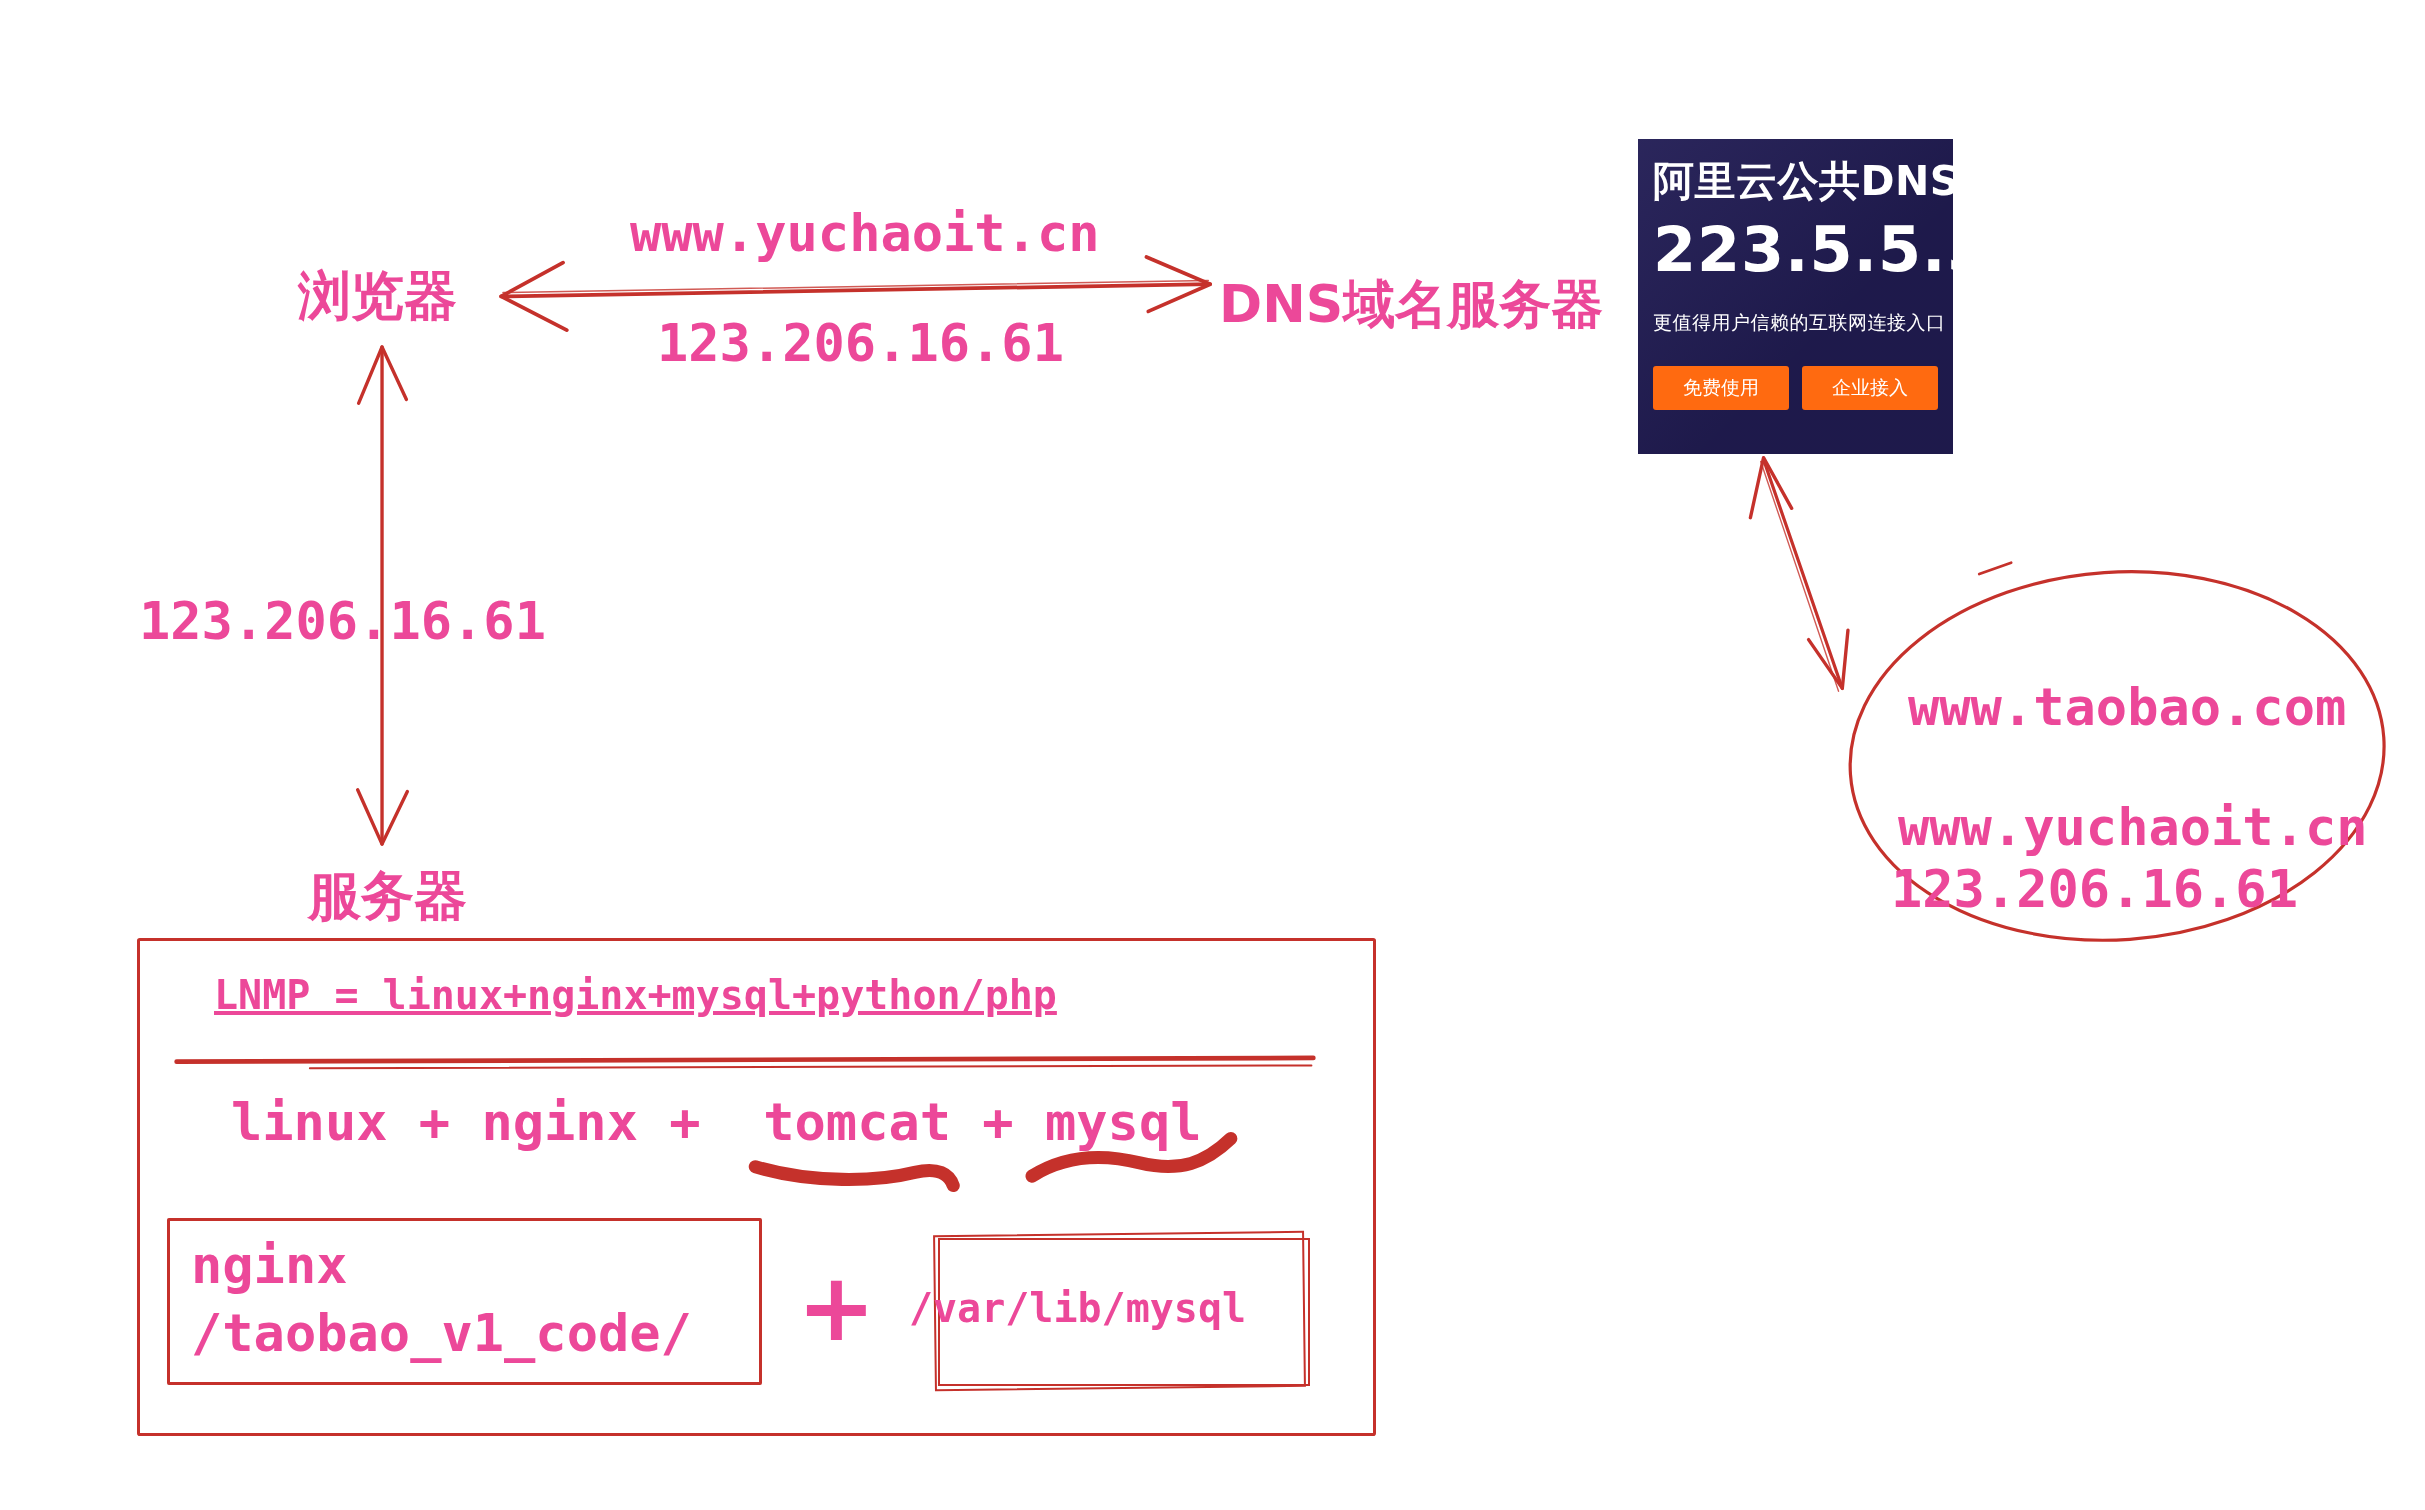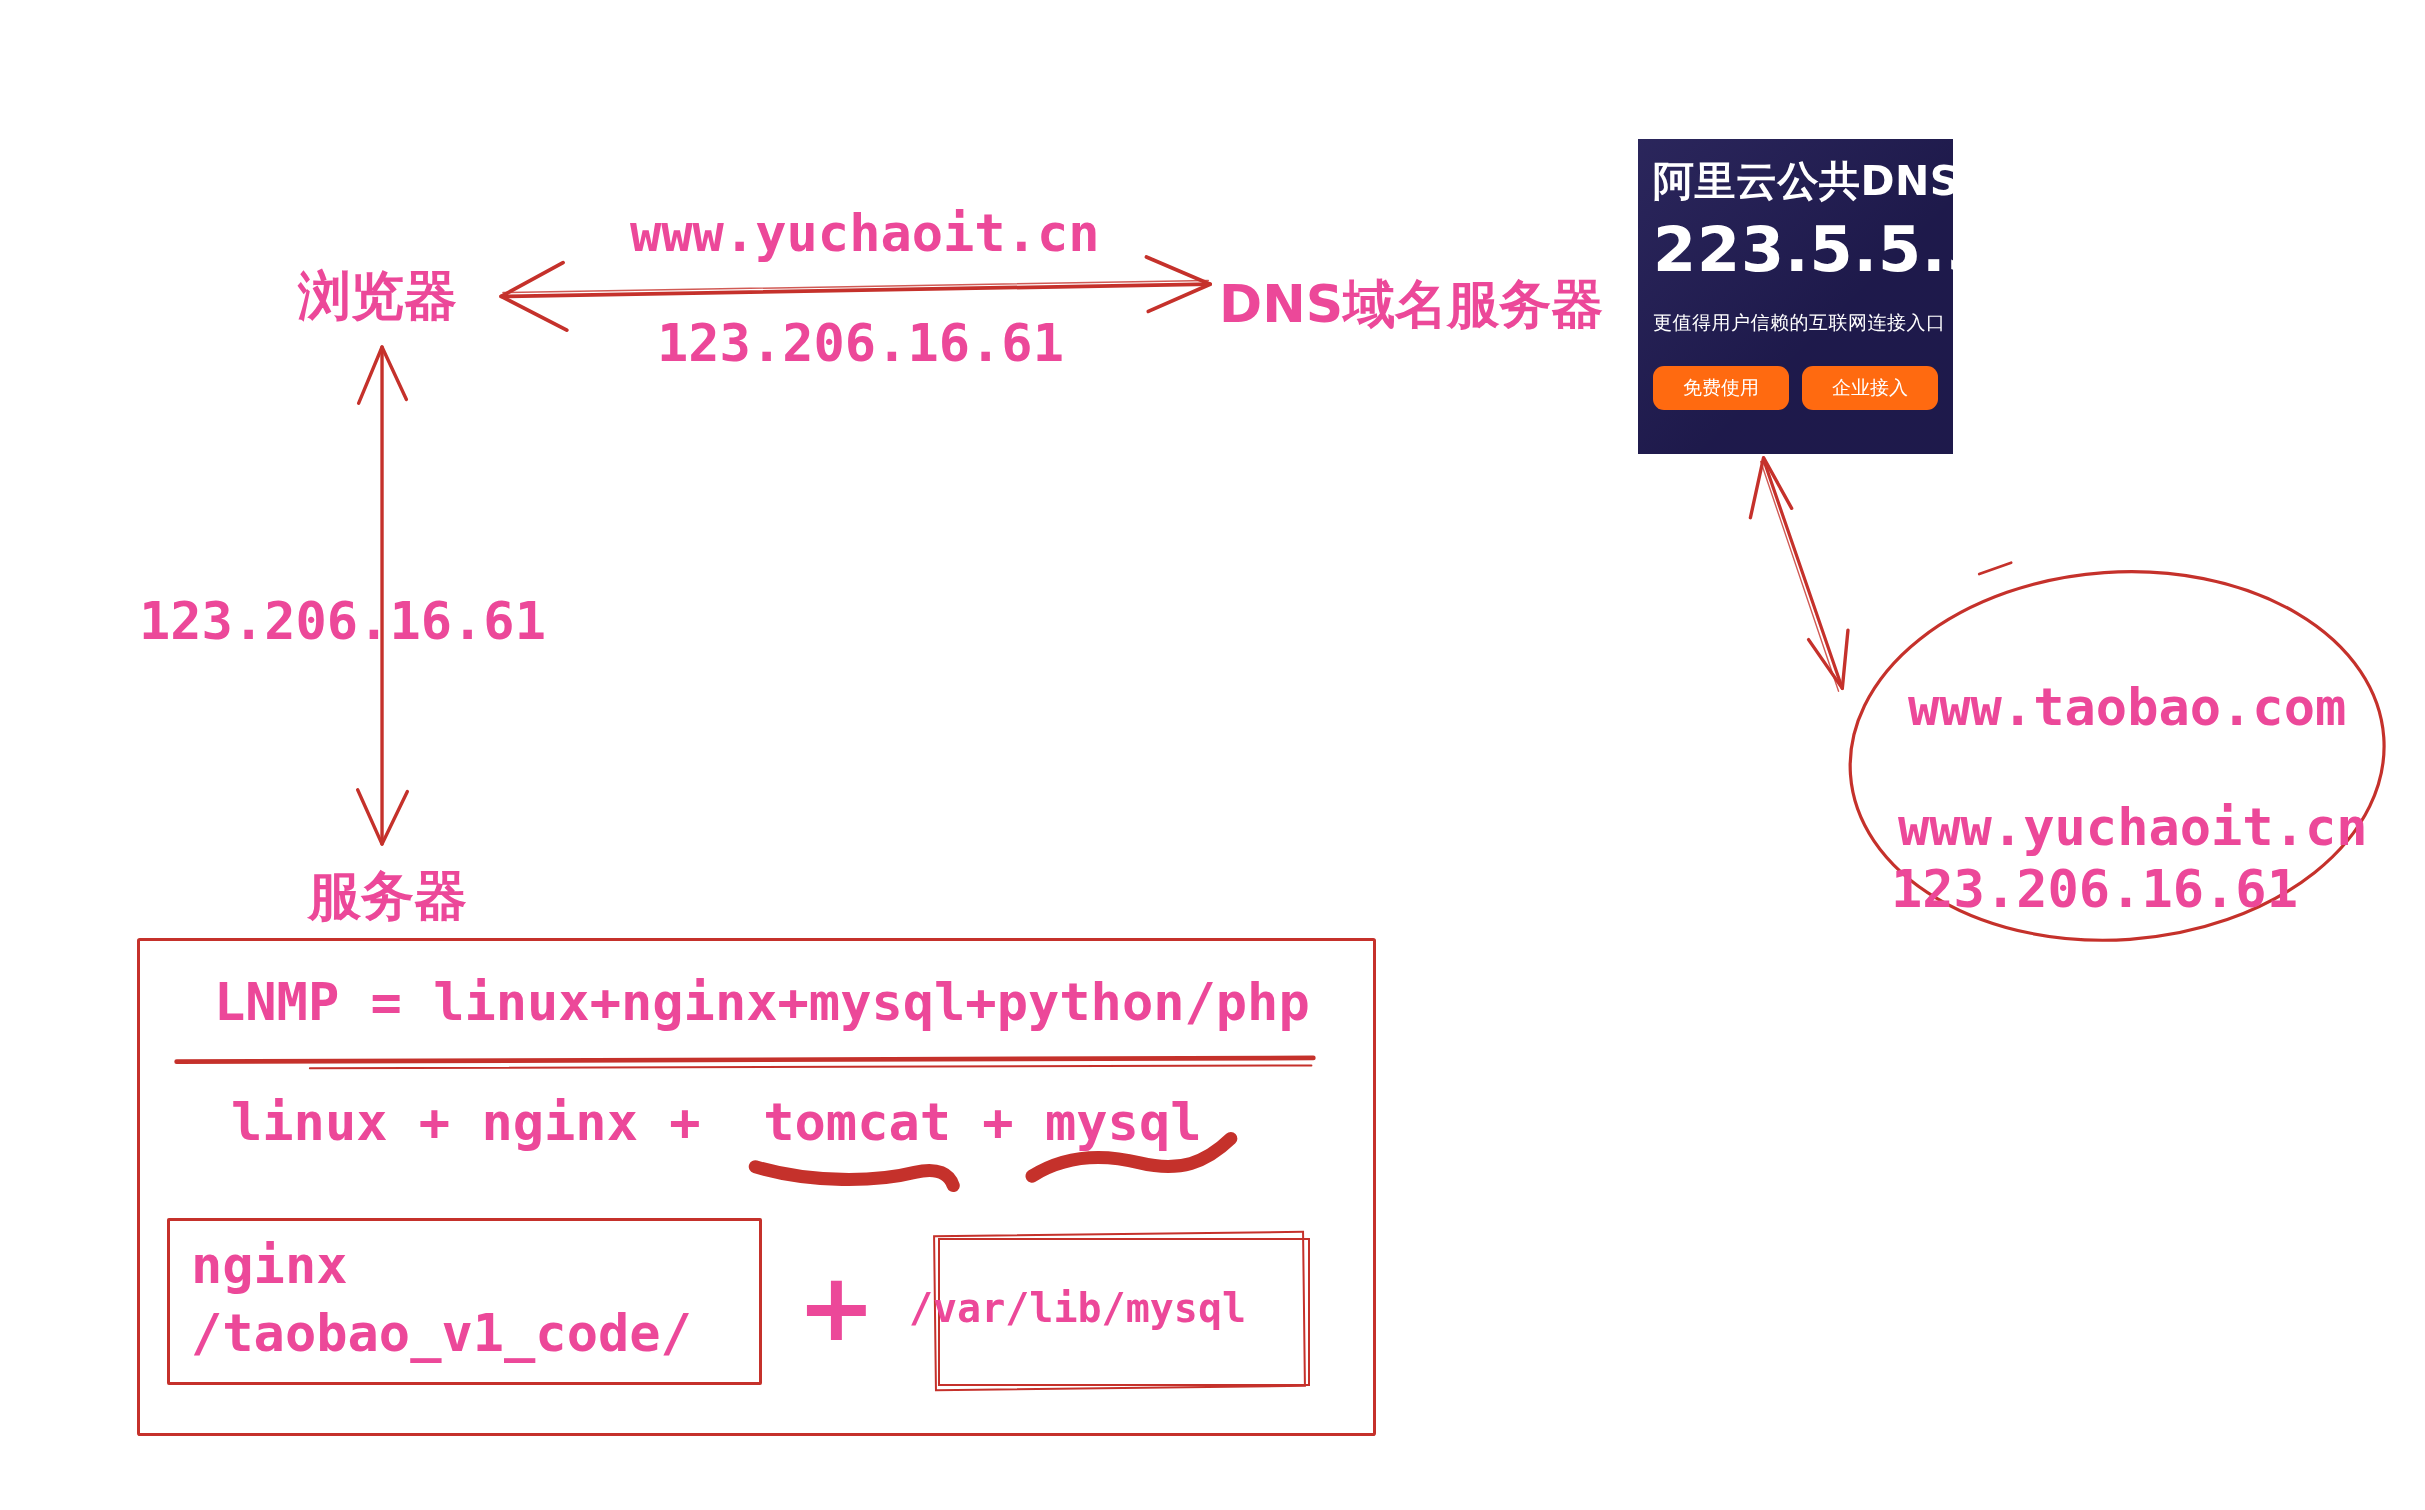--- a/index.html
+++ b/index.html
@@ -13,41 +13,41 @@
   .browser-label{left:298px;top:261px;font-size:53px;}
   .top-domain{left:630px;top:203px;font-size:52px;}
   .top-ip{left:657px;top:313px;font-size:52px;}
   .dns-label{left:1219px;top:270px;font-size:52px;}
   .left-ip{left:139px;top:591px;font-size:52px;}
   .server-label{left:308px;top:861px;font-size:53px;}
   .center-title{left:957px;top:694px;font-size:83px;letter-spacing:1.9px;}
   
   .outer-box{position:absolute;left:137px;top:938px;width:1233px;height:492px;
              border:3.3px solid #c5312b;border-radius:2.8px;z-index:1;}
-  .lnmp-line{left:214px;top:972px;font-size:52px;}
+  .lnmp-line{left:214px;top:972px;font-size:40px;text-decoration:underline;}
   .stack-line{left:231px;top:1092px;font-size:52px;}
   .centos-box{position:absolute;left:167px;top:1218px;width:589px;height:161px;
               border:3.8px solid #c5312b;border-radius:1.9px;z-index:1;}
   .centos-text{position:absolute;left:191px;top:1231px;font-size:52px;line-height:68px;z-index:3;}
   .plus-sign{left:797px;top:1253px;font-size:94px;font-weight:800;z-index:3;}
   .mysql-box{position:absolute;left:938px;top:1238px;width:368px;height:144px;
              border:2.8px solid #c5312b;z-index:1;}
   .mysql-box::before{content:"";position:absolute;left:-5.6px;top:-7.5px;right:2.8px;bottom:-4.7px;
              border:2.3px solid #c5312b;transform:rotate(-0.7deg);}
   .mysql-path{position:absolute;left:903px;top:1285px;font-size:40px;width:349px;
               text-align:center;z-index:3;}
   
   .dns-card{position:absolute;left:1638px;top:139px;width:315px;height:315px;
             background:#221d55;color:#ffffff;box-sizing:border-box;padding:15px 15px 0 15px;z-index:1;
             background-image:linear-gradient(135deg,rgba(255,255,255,0.04) 0%,rgba(0,0,0,0.12) 60%);}
   .card-title{font-size:41px;font-weight:700;letter-spacing:0.5px;white-space:nowrap;}
   .card-ip{font-size:62px;font-weight:800;margin-top:3.8px;letter-spacing:0.9px;}
   .card-sub{font-size:19px;margin-top:24.4px;letter-spacing:0.5px;white-space:nowrap;}
   .card-btns{display:flex;gap:13px;margin-top:30px;}
-  .card-btn{flex:1;height:44px;background:#ff6a10;border-radius:11px;color:#ffffff;
+  .card-btn{flex:1;height:44px;background:#ff6a10;border-radius:3px;color:#ffffff;
             font-size:19px;display:flex;align-items:center;justify-content:center;cursor:pointer;}
   
   .circ1{left:1908px;top:677px;font-size:52px;}
   .circ2{left:1898px;top:797px;font-size:52px;}
   .circ3{left:1891px;top:859px;font-size:52px;}
   
   .overlay{position:absolute;left:0;top:0;z-index:2;pointer-events:none;}
 </style>
 </head>
 <body>

